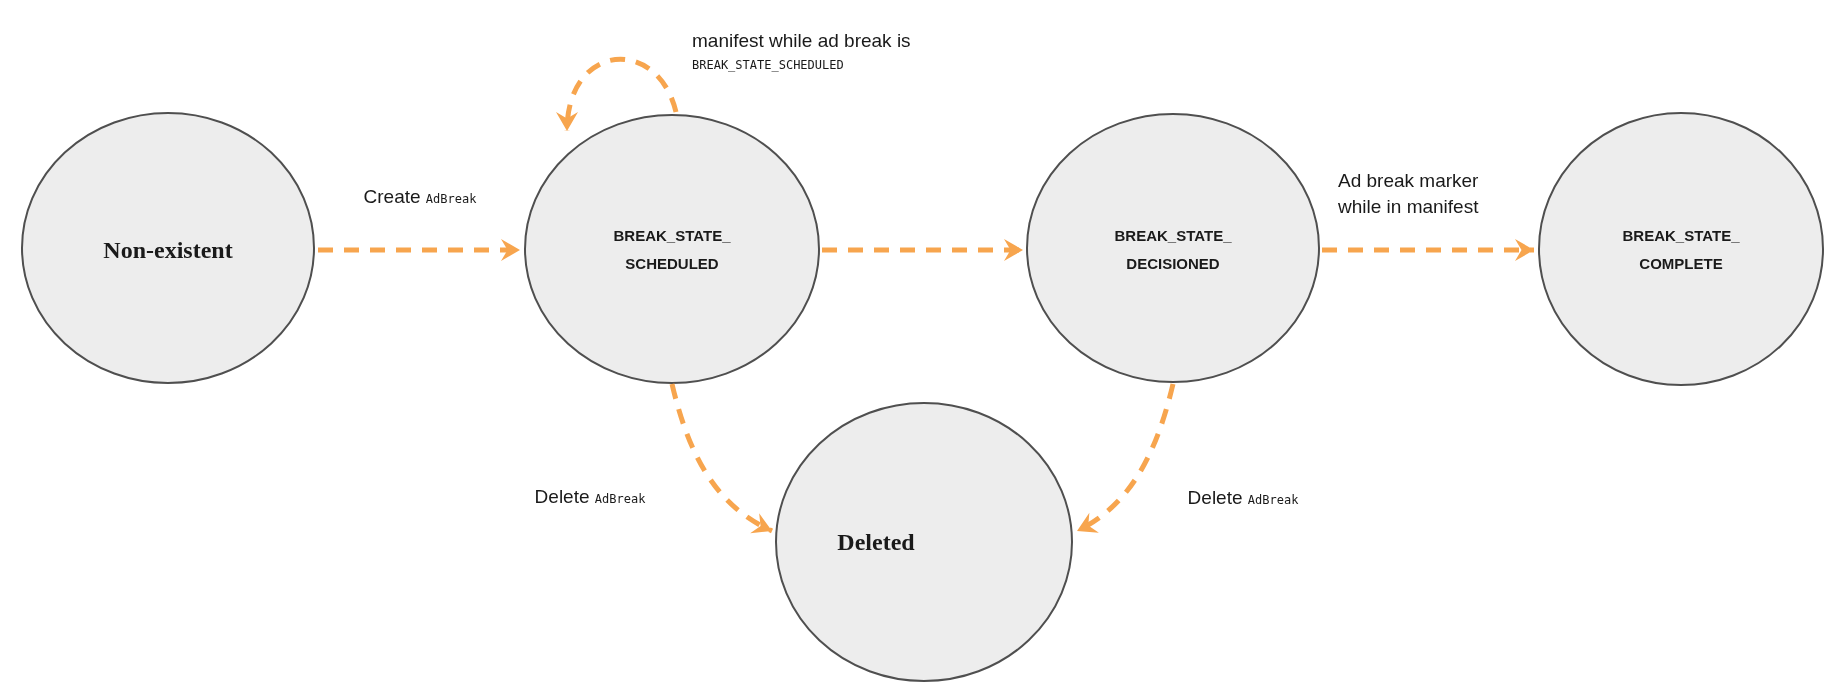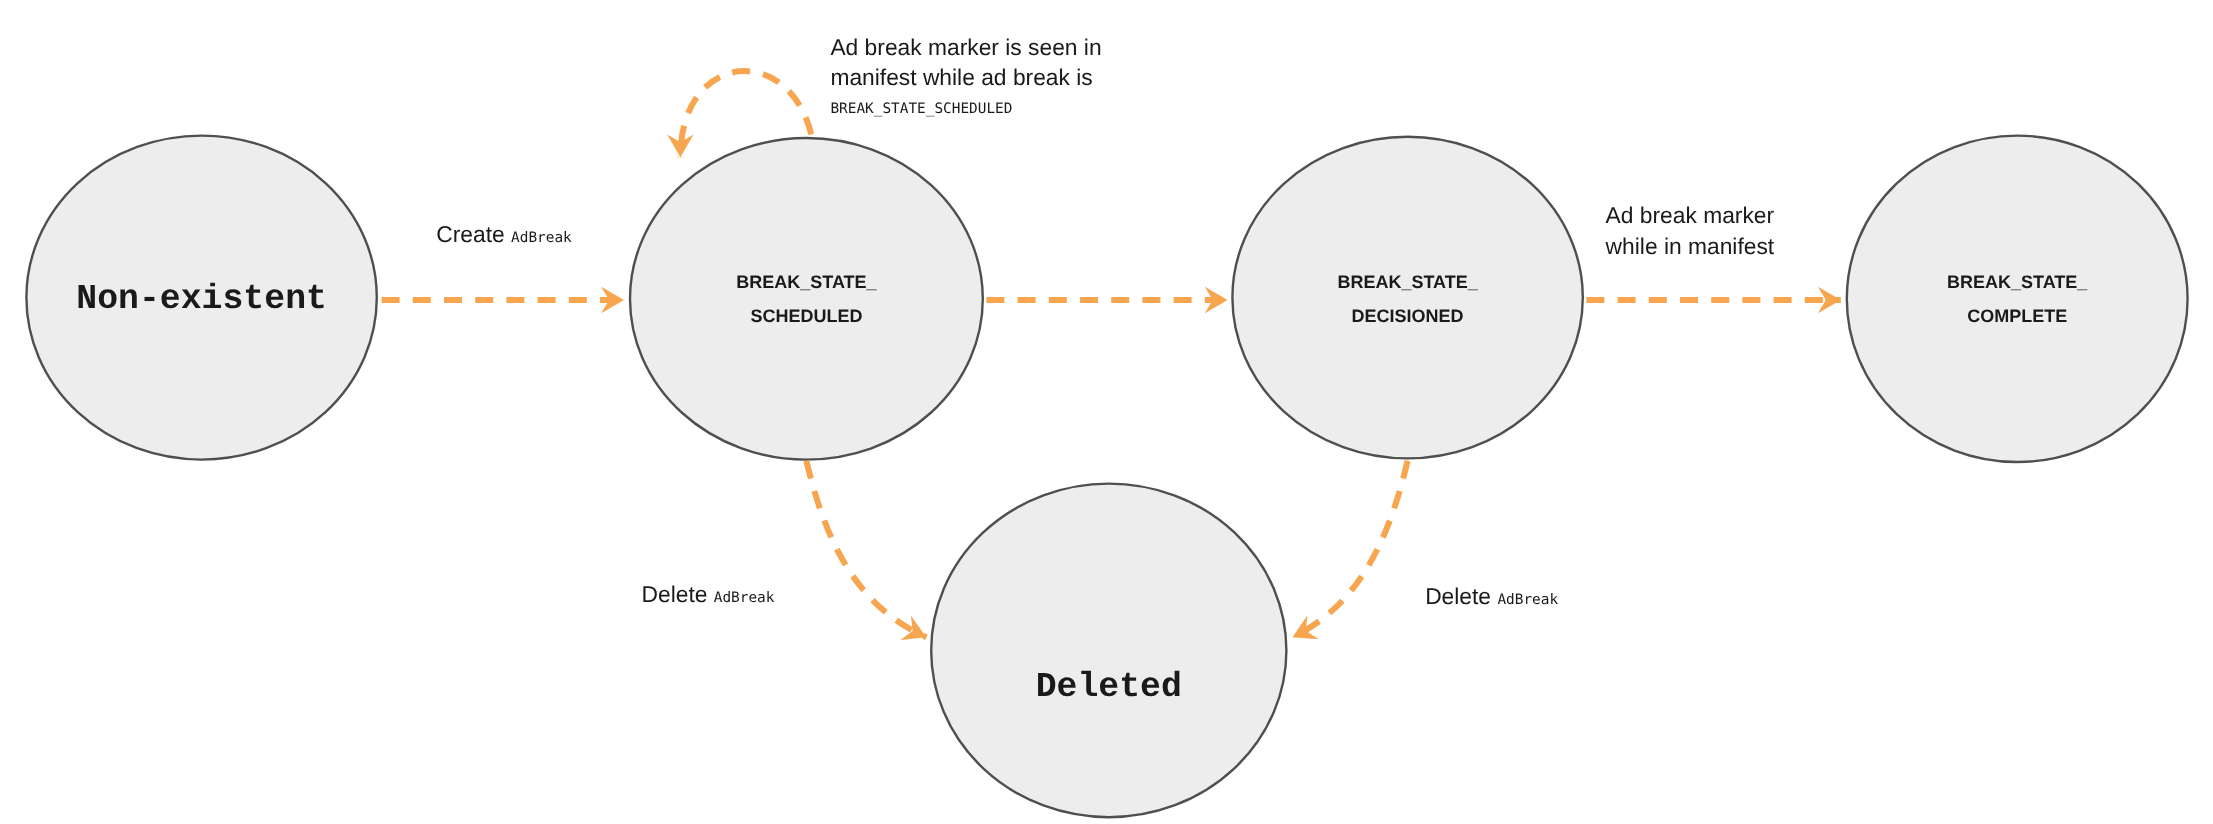--- a/index.html
+++ b/index.html
@@ -31,21 +31,21 @@
   .arrowhead-fill { fill: var(--arrow, #F7A54E); }
 
   .state-label {
     position: absolute;
     transform: translate(-50%, -50%);
     text-align: center;
     font-weight: bold;
     white-space: nowrap;
     line-height: 28px;
   }
-  .state-sans { font-family: Liberation Mono, monospace; font-size: 29px; }
+  .state-sans { font-family: Liberation Serif, serif; font-size: 24px; }
   .state-mono { font-family: Liberation Sans, sans-serif; font-size: 15px; }
 
   .edge-label {
     position: absolute;
     font-size: 19px;
     line-height: 26px;
     white-space: nowrap;
   }
   .edge-label.centered { transform: translateX(-50%); text-align: left; }
   .code { font-family: "DejaVu Sans Mono", monospace; font-size: 12px; }
@@ -87,29 +87,28 @@
   <div class="state-label state-mono" style="left:1173px; top:250px;">
     <div>BREAK_STATE_</div>
     <div>DECISIONED</div>
   </div>
 
   <div class="state-label state-mono" style="left:1681px; top:250px;">
     <div>BREAK_STATE_</div>
     <div>COMPLETE</div>
   </div>
 
-  <div class="state-label state-sans" style="left:924px; top:542px;margin-top:31px;">Deleted</div>
+  <div class="state-label state-sans" style="left:876px; top:542px;">Deleted</div>
 
   <div class="edge-label centered" style="left:420px; top:184px;">
     <span class="sans">Create</span>
     <span class="code">AdBreak</span>
   </div>
 
   <div class="edge-label" style="left:692px; top:28px; line-height:25px;">
-    <div class="sans">Ad break marker is seen in</div>
     <div class="sans">manifest while ad break is</div>
     <div class="code">BREAK_STATE_SCHEDULED</div>
   </div>
 
 
   <div class="edge-label" style="left:1338px; top:168px;">
     <div class="sans">Ad break marker</div>
     <div class="sans">while in manifest</div>
   </div>
 

